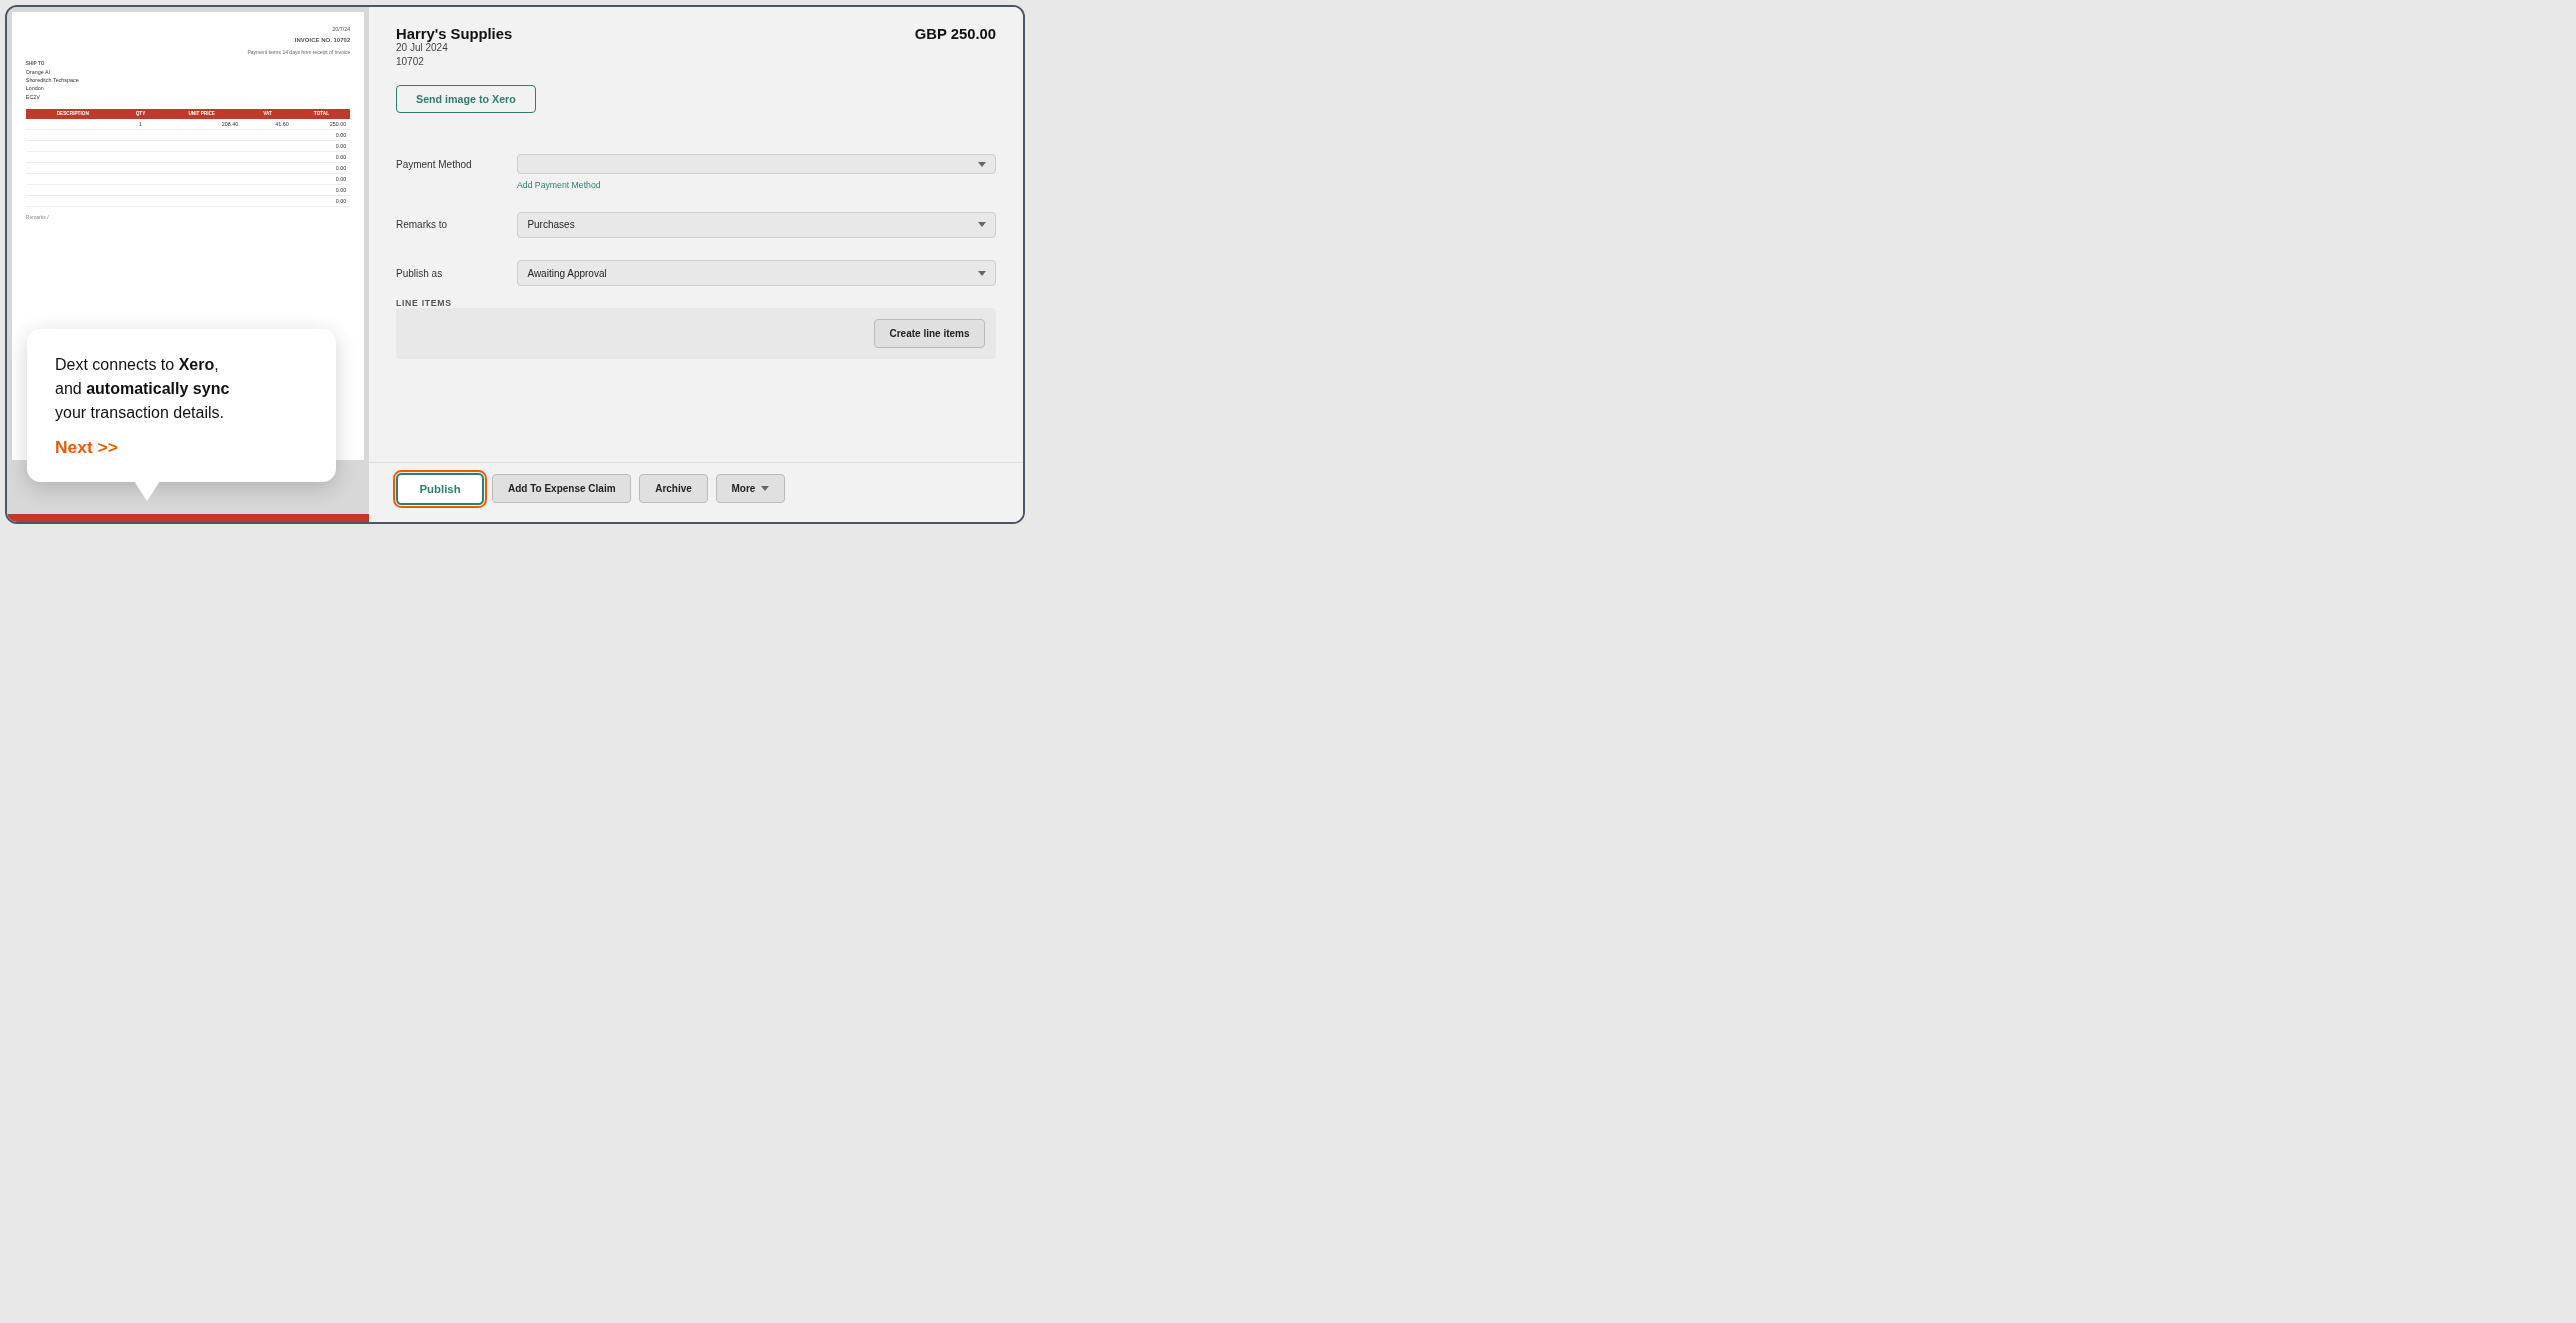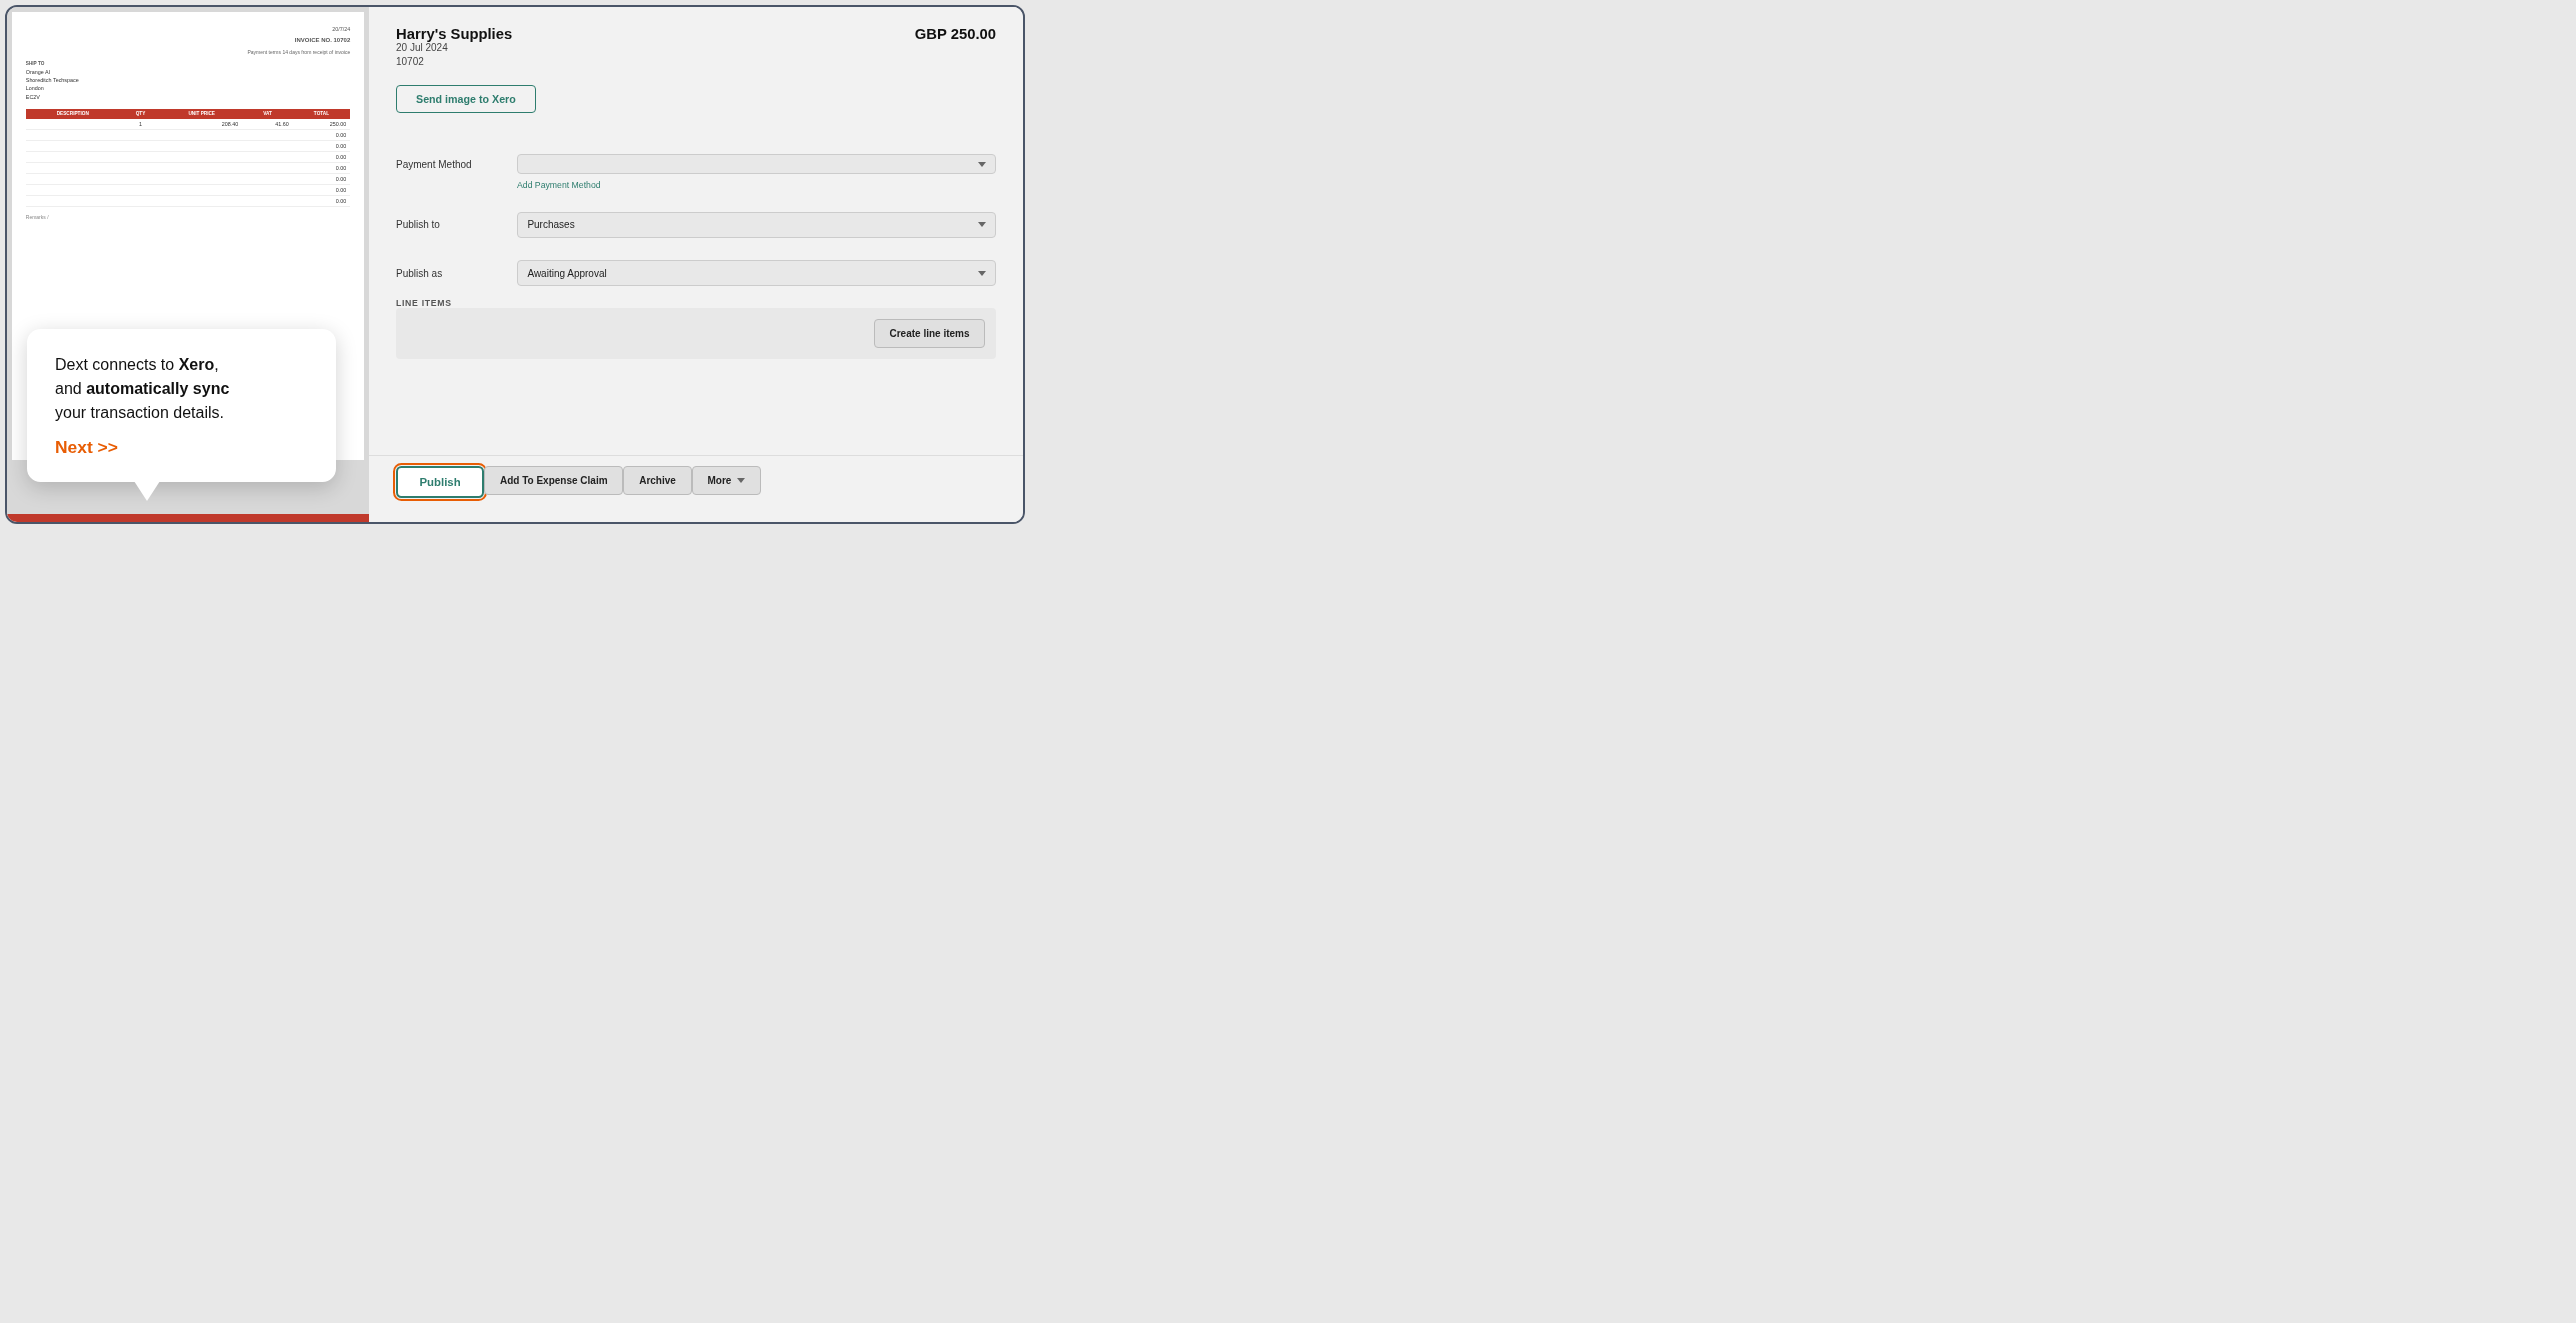--- a/index.html
+++ b/index.html
@@ -275,29 +275,29 @@
       padding: 8px 14.8px;
       font-size: 10px;
       font-weight: 600;
       color: #222;
       cursor: pointer;
     }
 
     
     .action-bar {
       position: absolute;
-      bottom: 15px;
+      bottom: 8px;
       left: 0;
       right: 0;
       background: #f2f2f2;
       border-top: 0.7px solid #ddd;
       padding: 9.4px 27px;
       display: flex;
-      align-items: flex-start;
-      gap: 0;
+      align-items: center;
+      gap: 8px;
     }
     .publish-btn {
       background: white;
       border: 2px solid #2e7d6e;
       color: #2e7d6e;
       font-size: 11.4px;
       font-weight: 700;
       padding: 8px 21.5px;
       border-radius: 5.4px;
       cursor: pointer;
@@ -446,21 +446,21 @@
       <div class="form-label">Payment Method</div>
       <div class="form-control empty">
         <span></span>
         <span class="chevron-down"></span>
       </div>
     </div>
     <div class="add-payment-link">Add Payment Method</div>
 
     
     <div class="form-row">
-      <div class="form-label">Publish to</div>
+      <div class="form-label">Remarks to</div>
       <div class="form-control">
         <span>Purchases</span>
         <span class="chevron-down"></span>
       </div>
     </div>
 
     
     <div class="form-row">
       <div class="form-label">Publish as</div>
       <div class="form-control">

